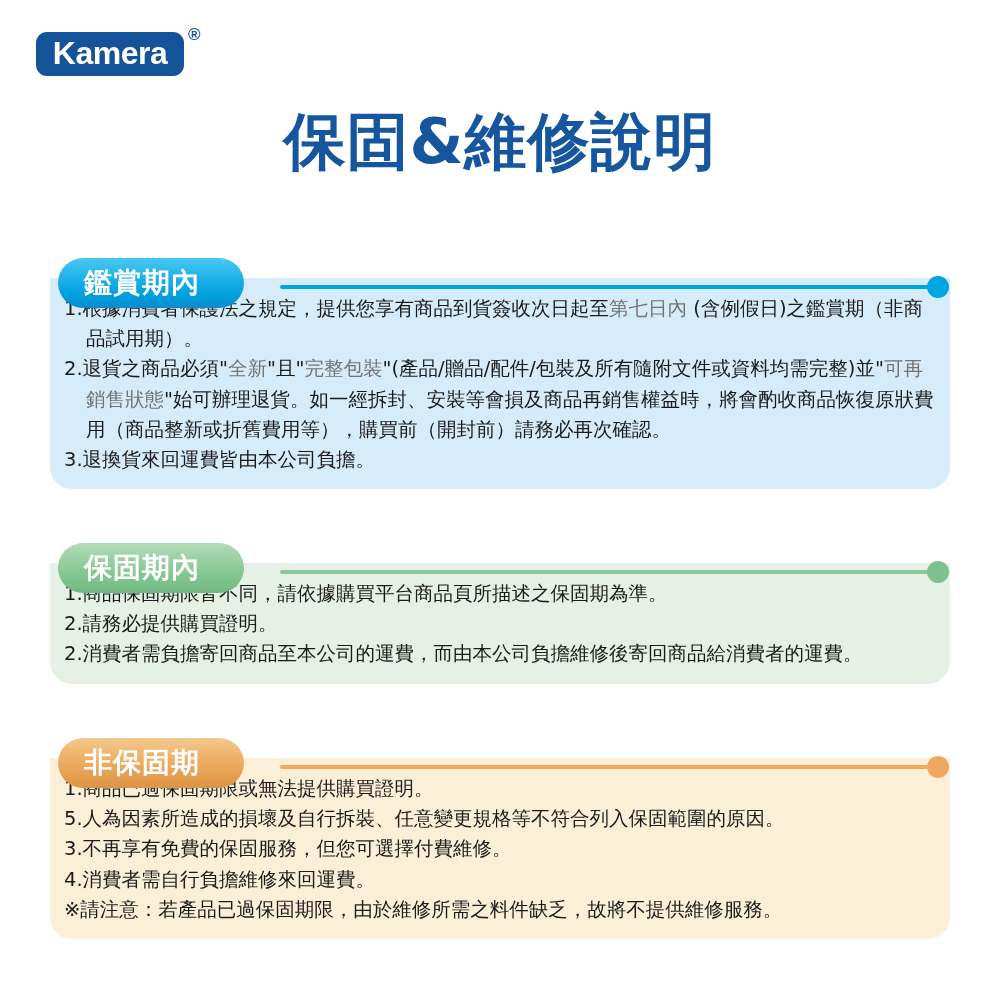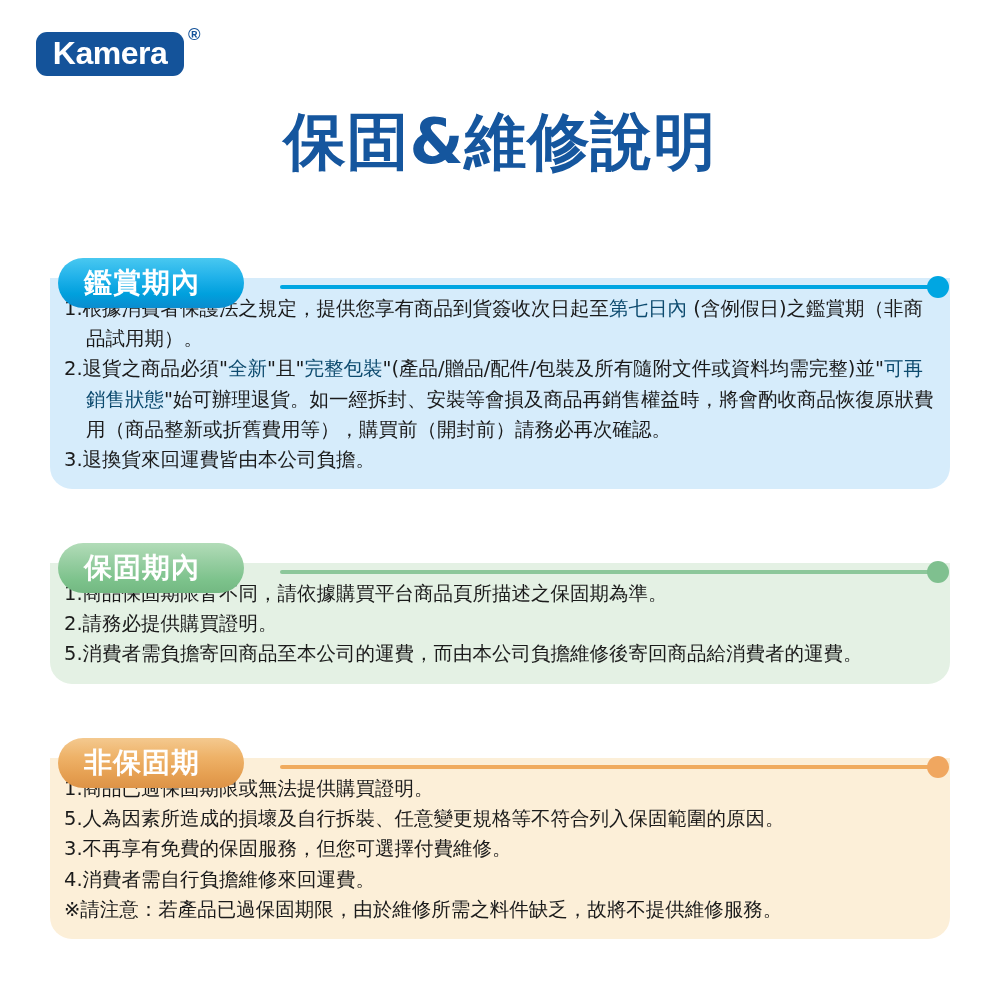--- a/index.html
+++ b/index.html
@@ -129,21 +129,21 @@
   .sec-body {
     position: relative;
     padding: 16px 14px 14px 14px;
     font-size: 19.5px;
     line-height: 1.55;
     color: #1b1b1b;
     font-family: "DejaVu Sans", "Liberation Sans", sans-serif;
   }
   .sec-body p { margin: 0; text-indent: 0; }
   .sec-body p.hang { padding-left: 22px; text-indent: -22px; }
-  .hl { color: #0c4a6e; }
+  .hl { color: #737373; }
 
   
   #section-1 { top: 258px; }
   #section-1 .sec-panel { background: #d6ecfb; }
   #section-1 .sec-rule  { background: #00a6e2; }
   #section-1 .sec-dot   { background: #00a6e2; }
   #section-1 .sec-badge {
     background: linear-gradient(to bottom, #49c8f0 0%, #21b2ea 38%, #00a0dd 72%, #0a8ccf 100%);
   }
 
@@ -192,21 +192,21 @@
         <div class="sec-dot"></div>
         <div class="sec-badge">
           <span class="sec-badge-label">鑑賞期內</span>
         </div>
       </div>
       <div class="section" id="section-2">
         <div class="sec-panel">
           <div class="sec-body">
             <p class="hang"><span>1.商品保固期限皆不同，請依據購買平台商品頁所描述之保固期為準。</span></p>
             <p class="hang"><span>2.請務必提供購買證明。</span></p>
-            <p class="hang"><span>5.消費者需負擔寄回商品至本公司的運費，而由本公司負擔維修後寄回商品給消費者的運費。</span></p>
+            <p class="hang"><span>2.消費者需負擔寄回商品至本公司的運費，而由本公司負擔維修後寄回商品給消費者的運費。</span></p>
           </div>
         </div>
         <div class="sec-rule"></div>
         <div class="sec-dot"></div>
         <div class="sec-badge">
           <span class="sec-badge-label">保固期內</span>
         </div>
       </div>
       <div class="section" id="section-3">
         <div class="sec-panel">

